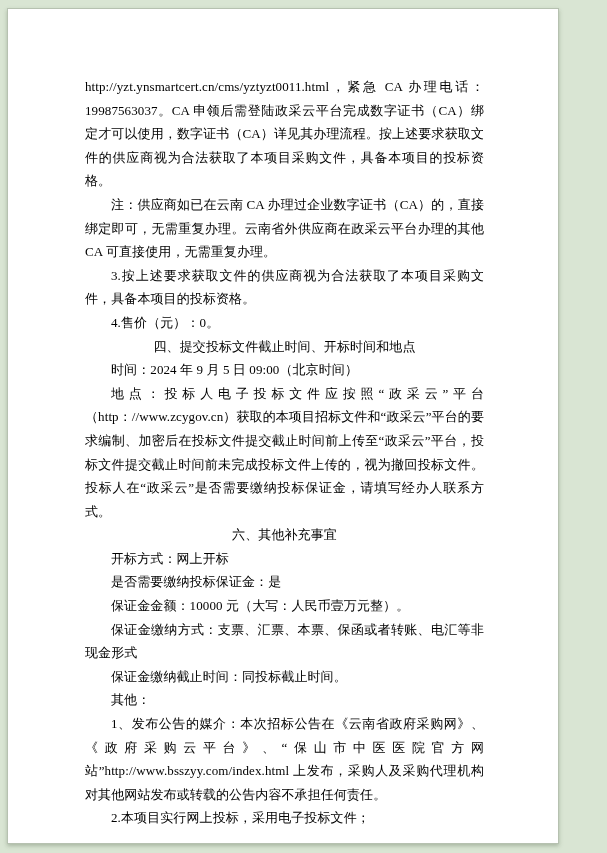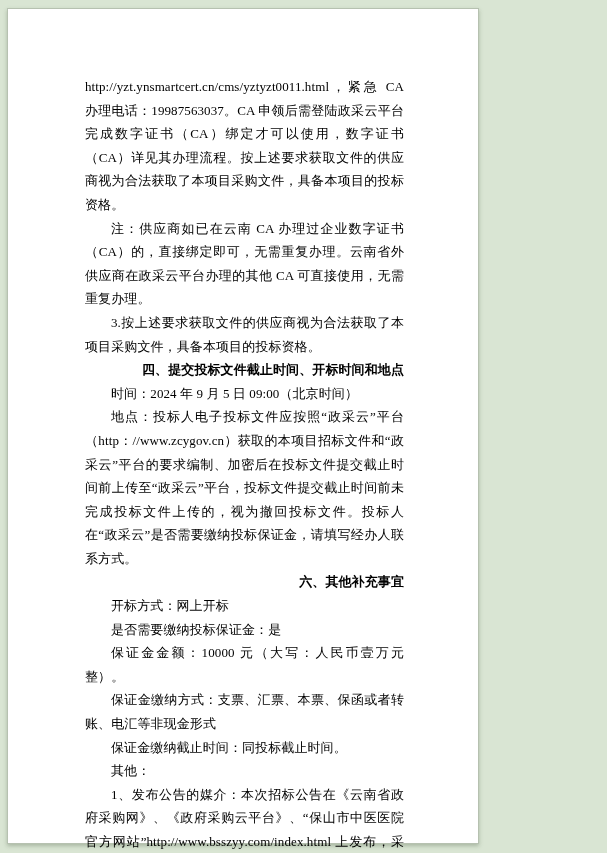--- a/index.html
+++ b/index.html
@@ -11,21 +11,21 @@
     position: relative;
     width: 607px;
     height: 853px;
     background: #d9e5d3;
     overflow: hidden;
   }
   .page {
     position: absolute;
     left: 7px;
     top: 8px;
-    width: 472px;
+    width: 552px;
     height: 836px;
     box-sizing: border-box;
     background: #ffffff;
     border: 1px solid #b6c1b0;
     box-shadow: 0 2px 4px rgba(80, 100, 75, 0.35);
   }
   .content {
     position: absolute;
     left: 77px;
     right: 74px;
@@ -39,35 +39,36 @@
   .para {
     margin: 0;
     padding: 0;
   }
   .para.indent {
     text-indent: 2em;
   }
   .heading {
     margin: 0;
     padding: 0;
-    font-weight: bold;
+    font-weight: normal;
     font-size: 13px;
     line-height: 23.6px;
-    text-align: right;
+    text-align: center;
   }
 </style>
 </head>
 <body>
 
 <div class="canvas" style="background: rgb(217, 229, 211);">
   <div class="page" style="background: rgb(255, 255, 255); border-color: rgb(182, 193, 176);">
     <div class="content" id="doc-content" style="color: rgb(0, 0, 0);">
         <p class="para">http://yzt.ynsmartcert.cn/cms/yztyzt0011.html，紧急 CA 办理电话：19987563037。CA 申领后需登陆政采云平台完成数字证书（CA）绑定才可以使用，数字证书（CA）详见其办理流程。按上述要求获取文件的供应商视为合法获取了本项目采购文件，具备本项目的投标资格。</p>
         <p class="para indent">注：供应商如已在云南 CA 办理过企业数字证书（CA）的，直接绑定即可，无需重复办理。云南省外供应商在政采云平台办理的其他 CA 可直接使用，无需重复办理。</p>
         <p class="para indent">3.按上述要求获取文件的供应商视为合法获取了本项目采购文件，具备本项目的投标资格。</p>
+        <p class="para indent">4.售价（元）：0。</p>
         <h3 class="heading">四、提交投标文件截止时间、开标时间和地点</h3>
         <p class="para indent">时间：2024 年 9 月 5 日 09:00（北京时间）</p>
         <p class="para indent">地点：投标人电子投标文件应按照“政采云”平台（http：//www.zcygov.cn）获取的本项目招标文件和“政采云”平台的要求编制、加密后在投标文件提交截止时间前上传至“政采云”平台，投标文件提交截止时间前未完成投标文件上传的，视为撤回投标文件。投标人在“政采云”是否需要缴纳投标保证金，请填写经办人联系方式。</p>
         <h3 class="heading">六、其他补充事宜</h3>
         <p class="para indent">开标方式：网上开标</p>
         <p class="para indent">是否需要缴纳投标保证金：是</p>
         <p class="para indent">保证金金额：10000 元（大写：人民币壹万元整）。</p>
         <p class="para indent">保证金缴纳方式：支票、汇票、本票、保函或者转账、电汇等非现金形式</p>
         <p class="para indent">保证金缴纳截止时间：同投标截止时间。</p>
         <p class="para indent">其他：</p>

